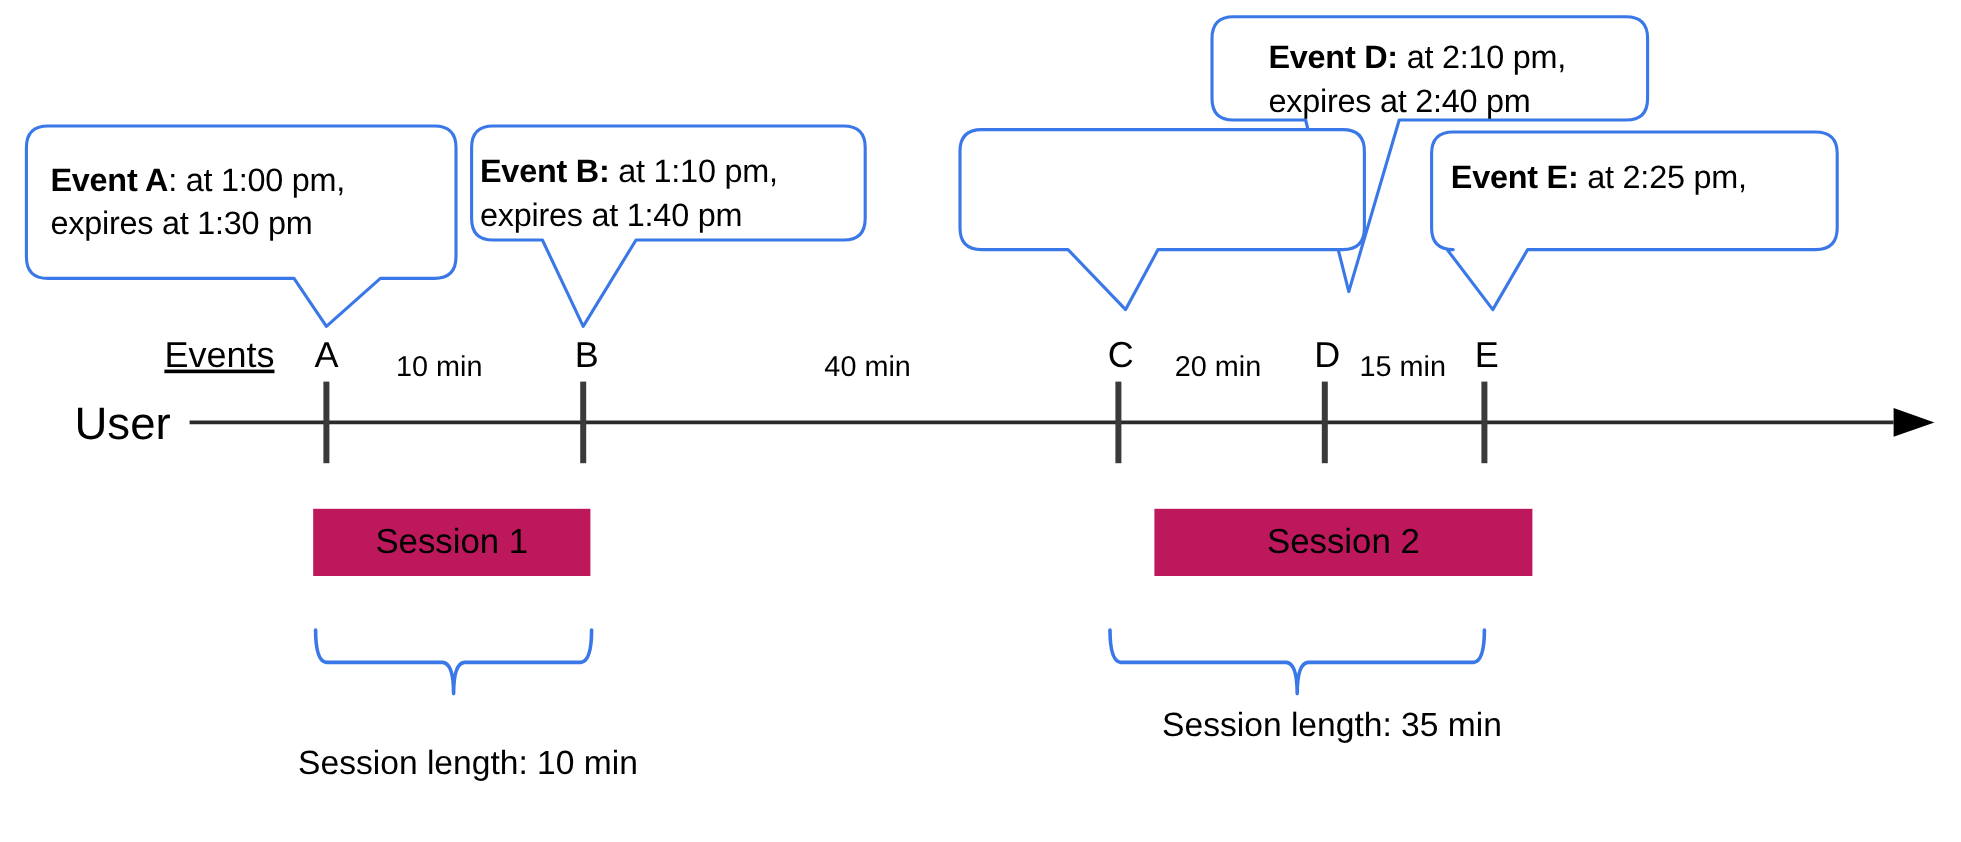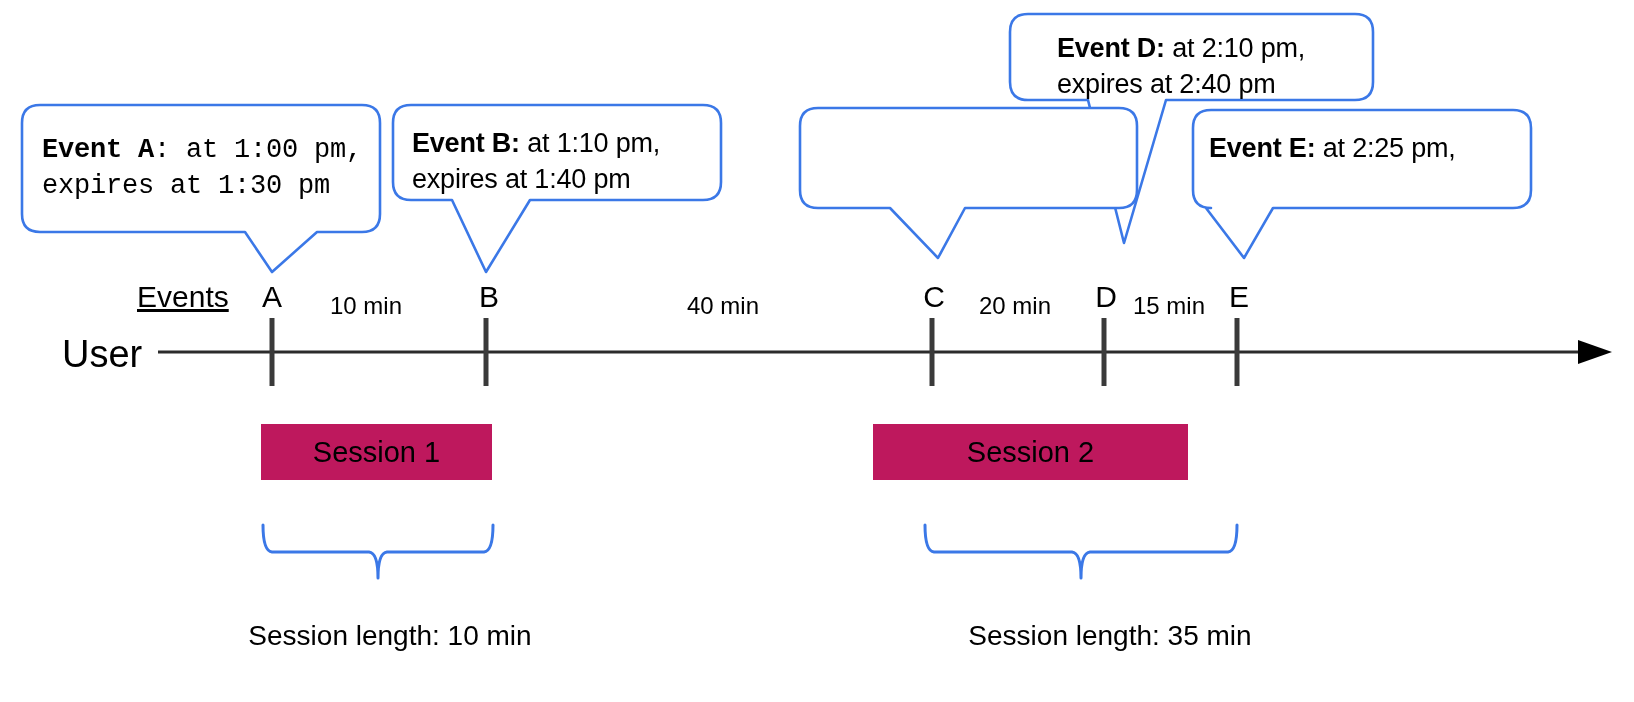--- a/index.html
+++ b/index.html
@@ -134,26 +134,26 @@
     <g>
       <path d="M 263 525 Q 263 551 272 552 L 369 552 Q 378 553 378 578
                Q 378 553 387 552 L 484 552 Q 493 551 493 525" fill="none" stroke="#3b78e7" stroke-width="3" stroke-linecap="round" stroke-linejoin="round"></path>
     </g>
     <g>
       <path d="M 925 525 Q 925 551 934 552 L 1072 552 Q 1081 553 1081 578
                Q 1081 553 1090 552 L 1228 552 Q 1237 551 1237 525" fill="none" stroke="#3b78e7" stroke-width="3" stroke-linecap="round" stroke-linejoin="round"></path>
     </g>
   </svg>
 
-  <div class="callout-text" style="left:42px; top:133px;font-family:Liberation Mono, monospace;">
+  <div class="callout-text" style="left:42px; top:133px;">
     <div><b>Event A</b><span>: at 1:00 pm,</span></div>
     <div>expires at 1:30 pm</div>
   </div>
 
-  <div class="callout-text" style="left:412px; top:126px;">
+  <div class="callout-text" style="left:400px; top:126px;">
     <div><b>Event B:</b><span> at 1:10 pm,</span></div>
     <div>expires at 1:40 pm</div>
   </div>
 
 
   <div class="callout-text" style="left:1030px; top:31px;margin-left:27px;">
     <div><b>Event D:</b><span> at 2:10 pm,</span></div>
     <div>expires at 2:40 pm</div>
   </div>
 
@@ -171,19 +171,19 @@
   <div class="tl-label" style="left:1106px; top:280px;">D</div>
   <div class="tl-label" style="left:1239px; top:280px;">E</div>
 
   <div class="interval-label" style="left:366px; top:292px;">10 min</div>
   <div class="interval-label" style="left:723px; top:292px;">40 min</div>
   <div class="interval-label" style="left:1015px; top:292px;">20 min</div>
   <div class="interval-label" style="left:1169px; top:292px;">15 min</div>
 
   <div class="session-box" style="left:261px; top:424px; width:231px; height:56px;">Session 1</div>
 
-  <div class="session-box" style="left:873px; top:424px; width:315px; height:56px;">Session 2</div>
+  <div class="session-box" style="left:962px; top:424px; width:315px; height:56px;">Session 2</div>
 
   <div class="session-length" style="left:390px; top:620px;">Session length: 10 min</div>
 
-  <div class="session-length" style="left:1110px; top:620px;">Session length: 35 min</div>
+  <div class="session-length" style="left:1110px; top:588px;">Session length: 35 min</div>
 
 </div>
 
 </body></html>

